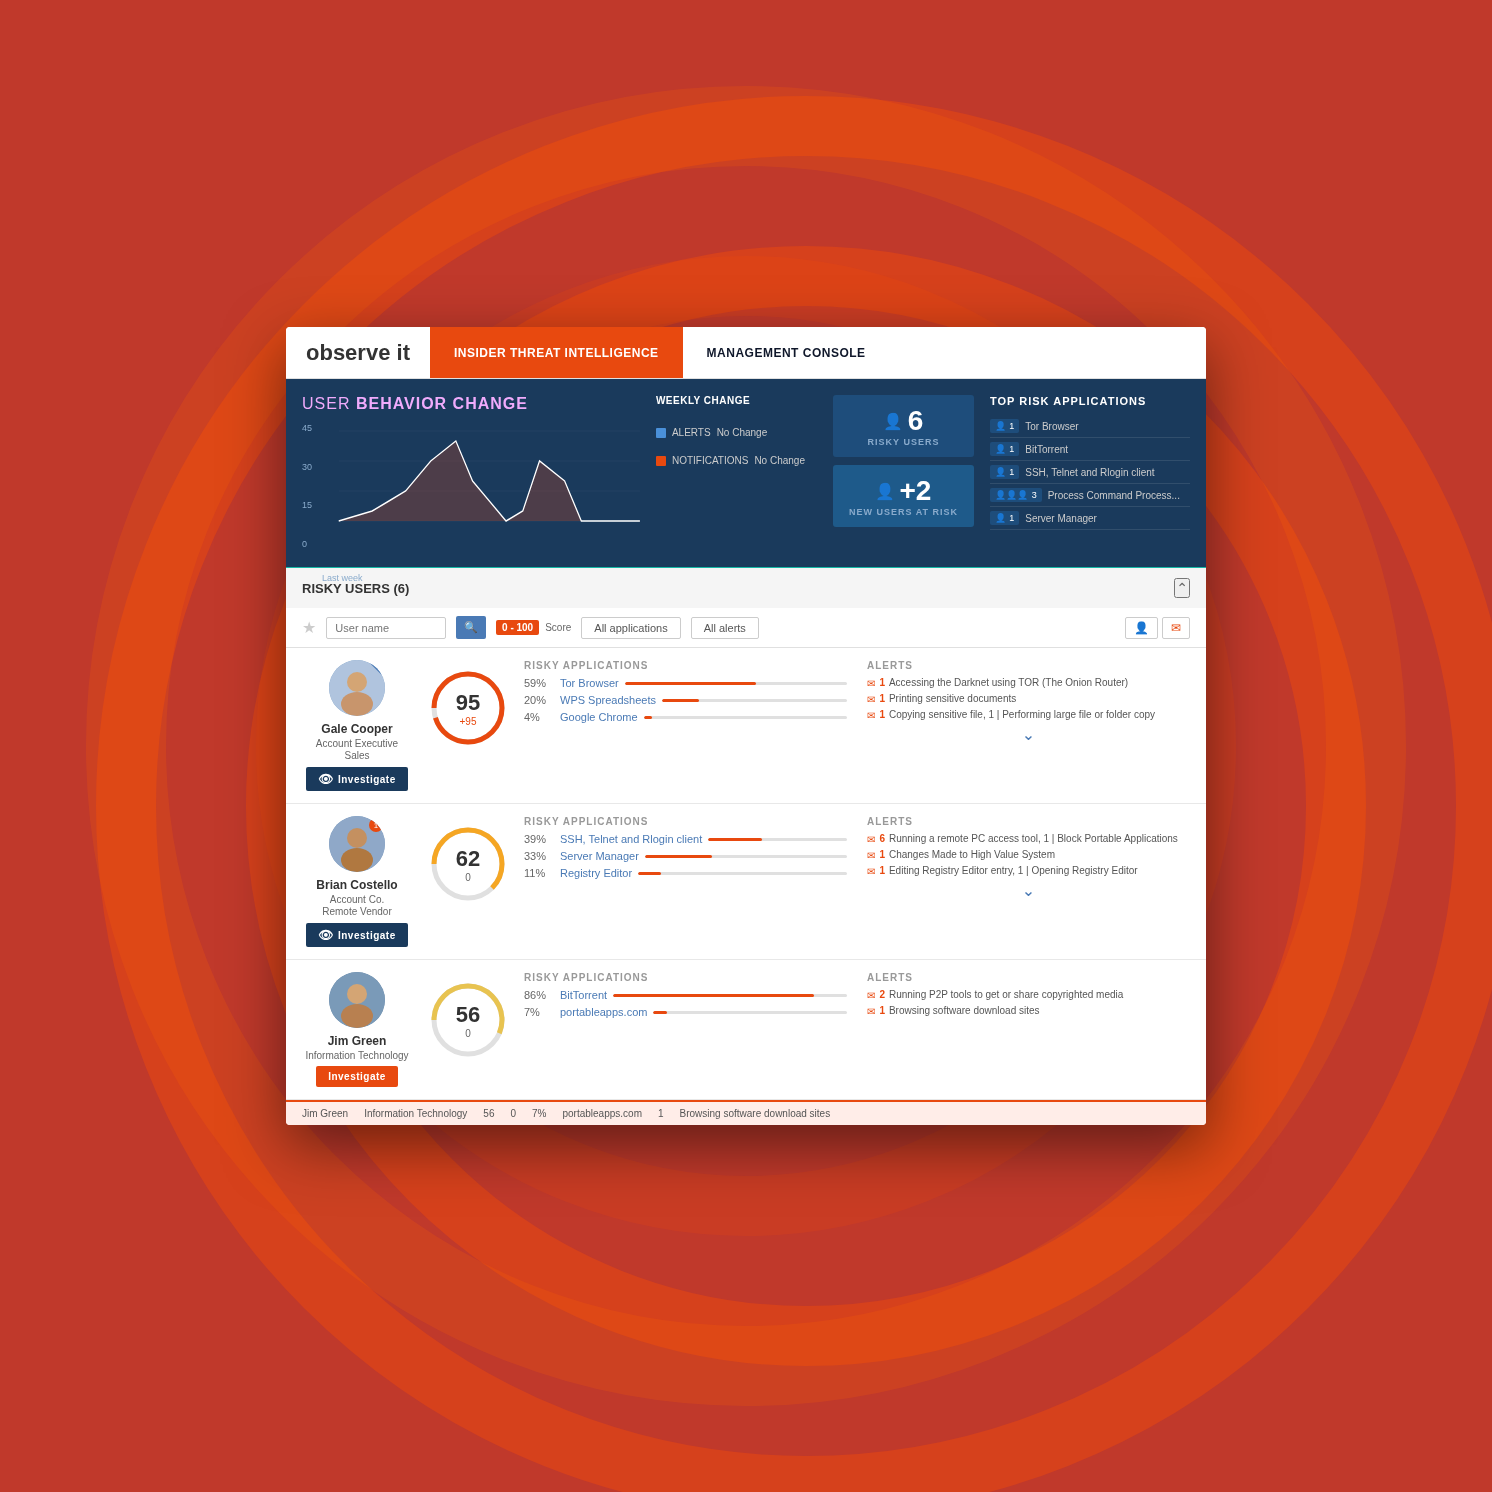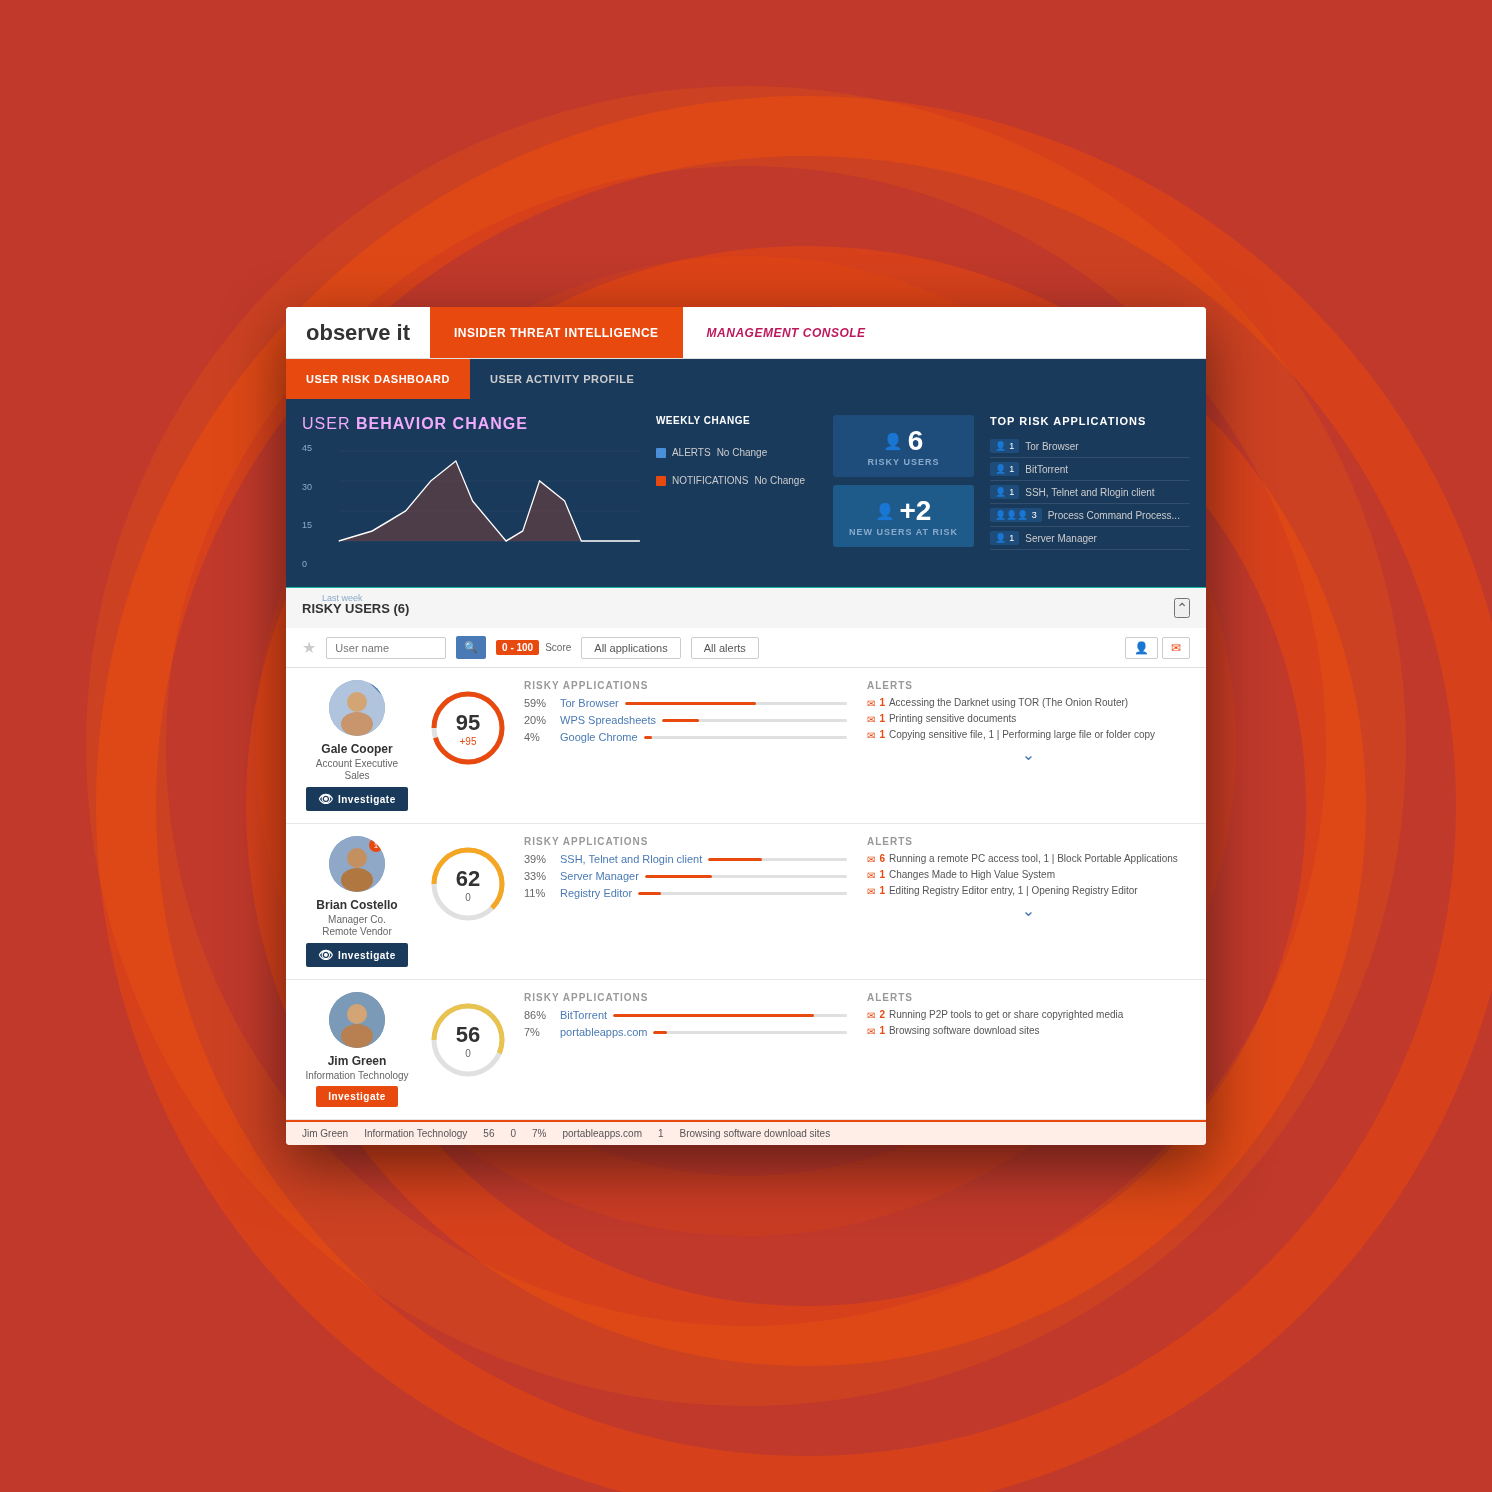--- a/index.html
+++ b/index.html
@@ -90,23 +90,22 @@
       font-weight: 700;
       letter-spacing: 0.5px;
       cursor: pointer;
       height: 100%;
     }
     .nav-tab.active {
       background: #e8490f;
       color: #fff;
     }
     .nav-tab.inactive {
-      color: #be185d;
+      color: #0f172a;
       border-bottom: none;
-      font-style: italic;
     }
 
     
     .sub-nav {
       background: #1a3a5c;
       display: flex;
       height: 40px;
     }
     .sub-nav-tab {
       padding: 0 20px;
@@ -595,28 +594,20 @@
     <div class="nav-tabs">
       <div class="nav-tab active">
         <span>INSIDER THREAT INTELLIGENCE</span>
       </div>
       <div class="nav-tab inactive">
         <span>MANAGEMENT CONSOLE</span>
       </div>
     </div>
   </div>
 
-  <div class="sub-nav">
-    <div class="sub-nav-tab active">
-      <span>USER RISK DASHBOARD</span>
-    </div>
-    <div class="sub-nav-tab">
-      <span>USER ACTIVITY PROFILE</span>
-    </div>
-  </div>
 
   <div class="dashboard">
 
     <div class="chart-section">
       <div class="chart-title">
         <span>USER </span><strong>BEHAVIOR CHANGE</strong>
       </div>
       <div class="chart-area">
         <div class="y-axis">
           <span class="y-label">45</span>
@@ -797,21 +788,21 @@
     <div class="user-left">
       <div class="user-avatar" style="background:#7a9cbf;">
         <svg width="56" height="56" viewBox="0 0 56 56">
           <circle cx="28" cy="28" r="28" fill="#8fa8c8"></circle>
           <circle cx="28" cy="22" r="10" fill="#c49060"></circle>
           <ellipse cx="28" cy="44" rx="16" ry="12" fill="#b07840"></ellipse>
         </svg>
         <div class="notification-dot">1</div>
       </div>
       <div class="user-name">Brian Costello</div>
-      <div class="user-role">Manager Co.</div>
+      <div class="user-role">Account Co.</div>
       <div class="user-dept">Remote Vendor</div>
       <button class="investigate-btn">
         <span class="investigate-icon">👁</span>
         <span>Investigate</span>
       </button>
     </div>
     <div class="score-circle">
       <svg class="score-svg" width="80" height="80" viewBox="0 0 80 80">
         <circle cx="40" cy="40" r="34" fill="none" stroke="#e0e0e0" stroke-width="5"></circle>
         <circle cx="40" cy="40" r="34" fill="none" stroke="#f5a623" stroke-width="5" stroke-dasharray="133 80" stroke-dashoffset="53" transform="rotate(-90 40 40)"></circle>

